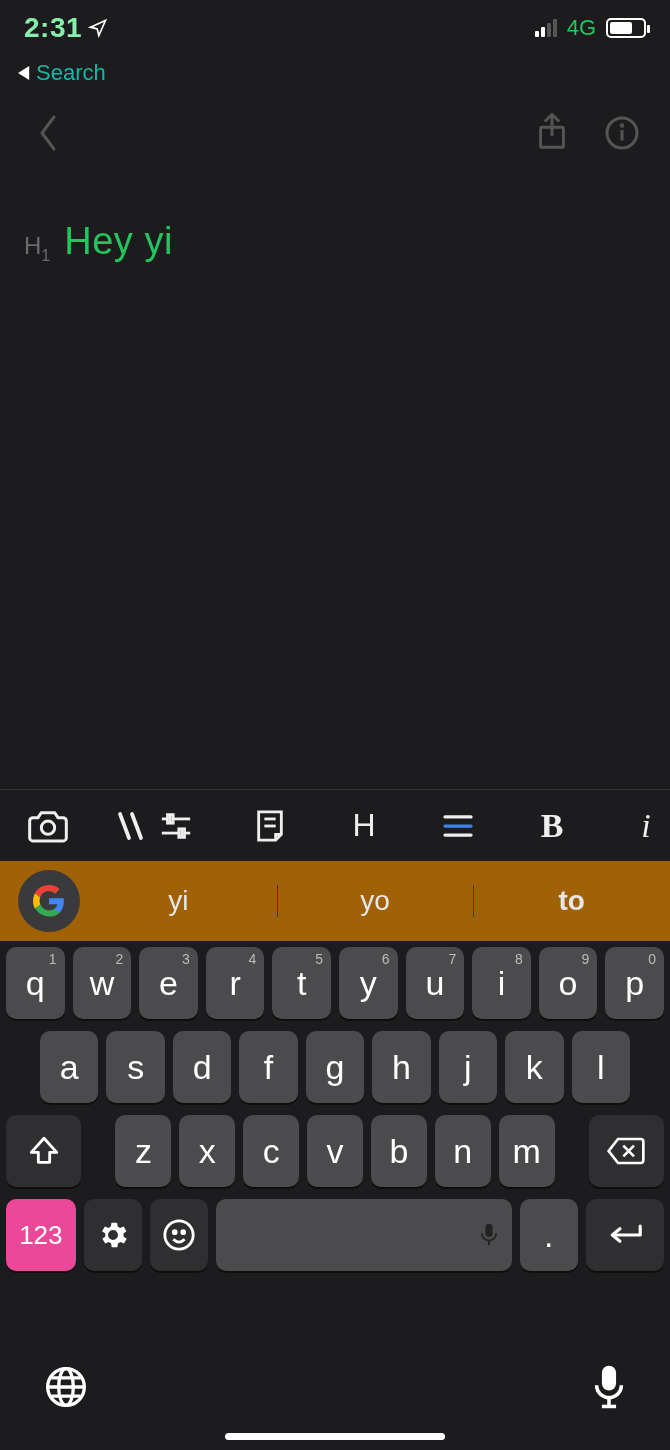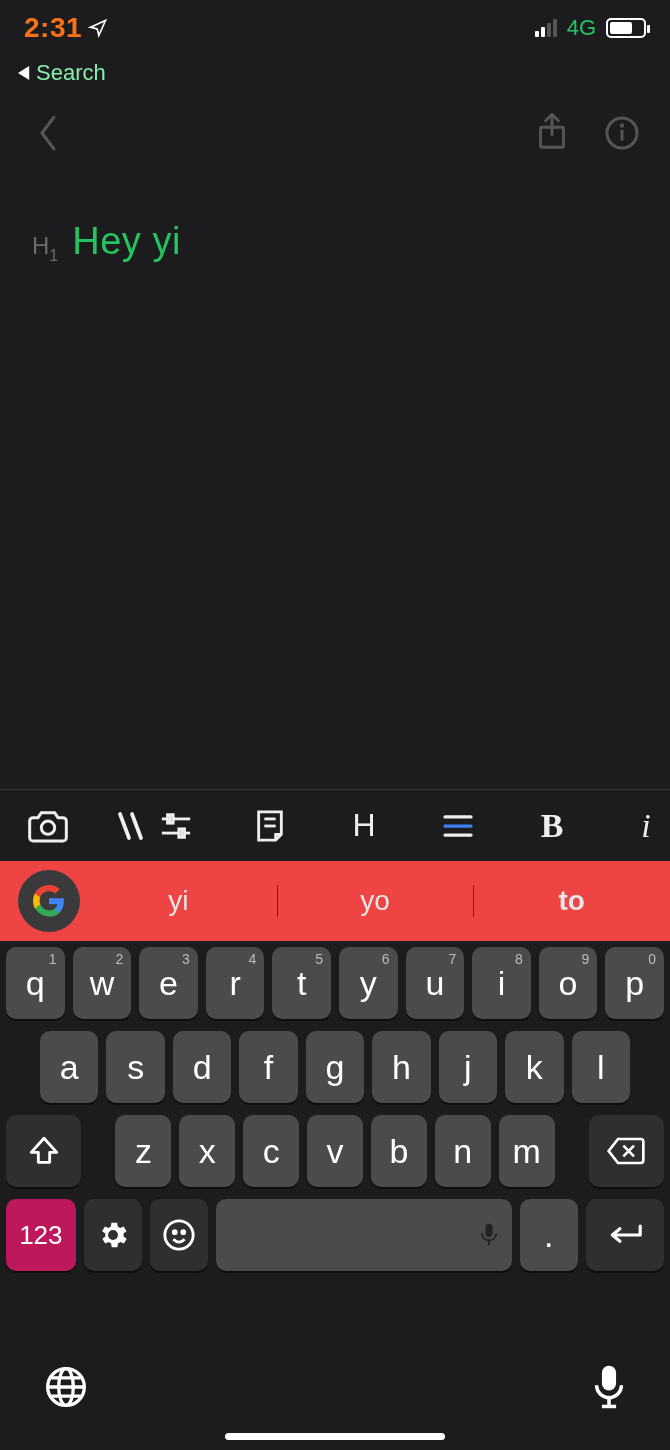--- a/index.html
+++ b/index.html
@@ -16,21 +16,21 @@
   
   .status-bar {
     position: relative;
     height: 56px;
     display: flex;
     align-items: center;
     padding: 0 24px;
     justify-content: space-between;
   }
   .status-left { display: flex; align-items: center; gap: 6px; }
-  .status-time { font-size: 28px; font-weight: 600; color: #f97316; letter-spacing: 0.5px;}
+  .status-time { font-size: 28px; font-weight: 600; color: #86efac; letter-spacing: 0.5px;}
   .status-right { display: flex; align-items: center; gap: 6px; }
   .sig-bars { display: flex; align-items: flex-end; gap: 2px; height: 18px;}
   .sig-bars span { width: 4px; background: #555; border-radius: 1px;}
   .sig-bars span.on { background: #fff; }
   .sig-bars span:nth-child(1){height:6px}
   .sig-bars span:nth-child(2){height:10px}
   .sig-bars span:nth-child(3){height:14px}
   .sig-bars span:nth-child(4){height:18px}
   .net-label { font-size: 22px; color: #22c55e; font-weight: 500; margin: 0 4px;}
   .battery {
@@ -39,37 +39,37 @@
   }
   .battery::after{
     content:""; position:absolute; right:-6px; top:5px; width:3px; height:8px;
     background:#fff; border-radius:1px;
   }
   .battery .level { background:#fff; height:100%; border-radius:2px;}
 
   
   .nav-return {
     display:flex; align-items:center; gap:4px;
-    padding: 4px 18px 12px 18px; font-size: 22px; color:#86efac;
+    padding: 4px 18px 12px 18px; font-size: 22px; color:#14b8a6;
   }
 
   
   .app-header {
     height: 70px;
     display:flex; align-items:center; justify-content:space-between;
     padding: 0 28px;
   }
   .hdr-left, .hdr-right { display:flex; align-items:center; gap:30px;}
   .chev-back svg { stroke:#aaa; }
   .hdr-icon { width:40px; height:40px; display:flex; align-items:center; justify-content:center;}
   .hdr-icon svg { stroke:#555; fill:none;}
 
   
   .editor {
-    padding: 36px 32px;
+    padding: 36px 24px;
     display:flex; align-items:baseline; gap:14px;
   }
   .h-marker { color:#6b6b6e; font-size: 24px; font-weight:400;}
   .h-marker sub { font-size: 16px; position:relative; top:1px;}
   .note-text { color:#22c55e; font-size: 38px; font-weight:400; letter-spacing:0.5px;margin-top:16px;}
 
   
   .toolbar {
     position:absolute; top:789px; left:0; right:0;
     height:72px; border-top:1px solid #333;
@@ -79,21 +79,21 @@
   .tb-group-left{display:flex; gap:40px; align-items:center;}
   .tb-group-right{display:flex; gap:50px; align-items:center;}
   .tb-item { display:flex; align-items:center; justify-content:center; width:44px; height:44px;}
   .tb-H { font-size:32px; font-weight:500; font-family:Arial; color:#eee;}
   .tb-B { font-size:34px; font-weight:700; font-family:Georgia,serif; color:#eee;}
   .tb-i { font-size:34px; font-style:italic; font-family:Georgia,serif; color:#eee;}
 
   
   .sugg-row {
     position:absolute; top:861px; left:0; right:0; height:80px;
-    background:#ef4444;
+    background:#a16207;
     display:flex; align-items:center;
   }
   .g-btn {
     width:62px; height:62px; border-radius:50%;
     background:#3a3a3c; display:flex; align-items:center; justify-content:center;
     margin-left:18px;
   }
   .suggestions { flex:1; display:flex; align-items:stretch; height:56px;}
   .sugg {
     flex:1; display:flex; align-items:center; justify-content:center;
@@ -116,21 +116,21 @@
     flex:1; display:flex; align-items:center; justify-content:center;
     position:relative; color:#fff; font-size:34px;
     box-shadow: 0 2px 0 rgba(0,0,0,0.5);
   }
   .key .num { position:absolute; top:4px; right:8px; font-size:14px; color:#bbb;}
   .key.dark { background:#2f2f31; }
   .key.fn { font-size:26px; }
   .row2 { padding: 0 34px; }
   .row3 .shift, .row3 .bksp { flex:1.35; background:#2f2f31;}
   .row3 .gap { width:18px; flex:0 0 18px;}
-  .row4 .k123 { flex:1.2; background:#be185d; font-size:26px;}
+  .row4 .k123 { flex:1.2; background:#ec4899; font-size:26px;}
   .row4 .gear, .row4 .emoji { flex:1; background:#2f2f31;}
   .row4 .space { flex:5.1; background:#4b4b4d; position:relative;}
   .row4 .space .mic-mini{ position:absolute; right:14px; top:50%; transform:translateY(-50%);}
   .row4 .period { flex:1; background:#4b4b4d; font-size:34px;}
   .row4 .enter { flex:1.35; background:#2f2f31;}
 
   
   .sys-row {
     position:absolute; bottom:36px; left:0; right:0;
     display:flex; justify-content:space-between; align-items:center;

